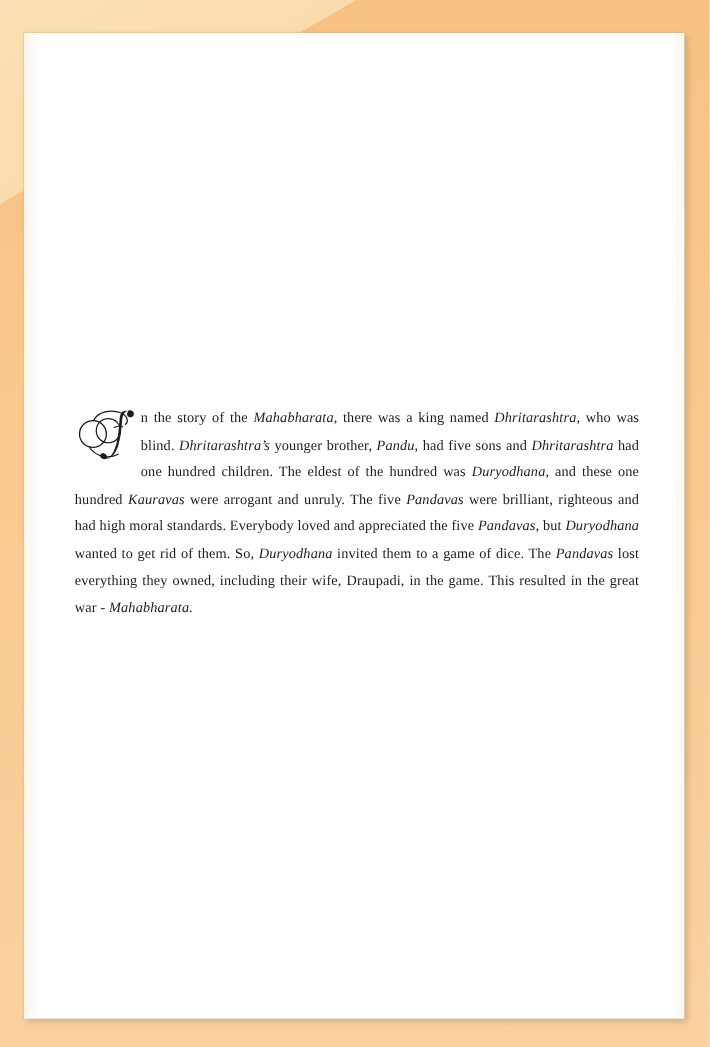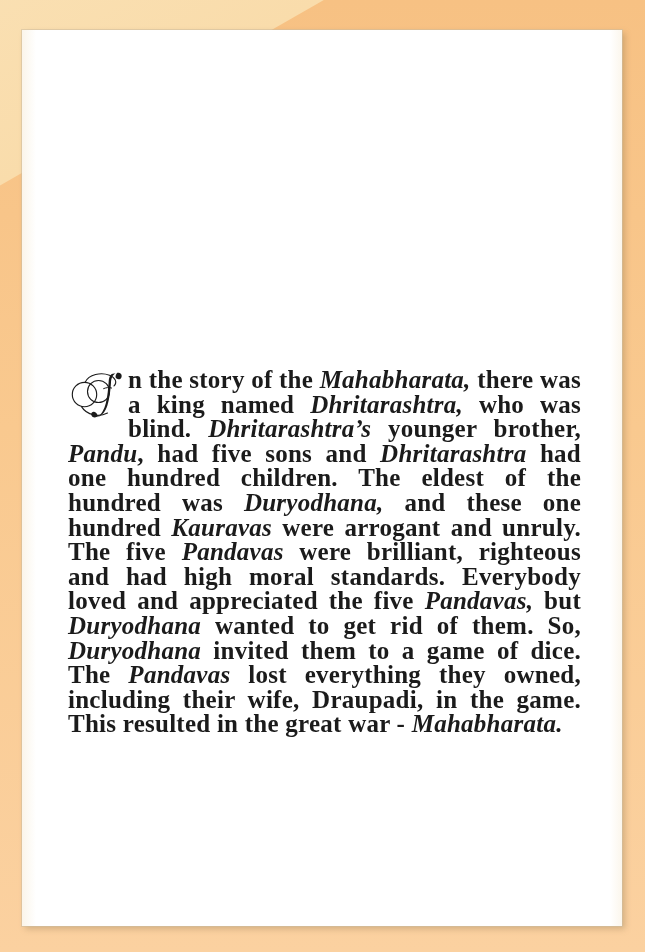--- a/index.html
+++ b/index.html
@@ -82,27 +82,26 @@
 
   
   #textblock {
     position: absolute;
     left: 46px;         
     top: 338px;         
     width: 513px;       
   }
   #body-text {
     margin: 0;
-    font-size: 25px;
+    font-size: 13px;
     line-height: 24.6px;
     text-align: justify;
     text-justify: inter-word;
     color: #1b1b1b;
     letter-spacing: 0.01em;
-    font-weight: bold;
     -webkit-font-smoothing: antialiased;
   }
   #body-text .it {
     font-style: italic;
   }
 
   
   #dropcap {
     float: left;
     width: 60px;

